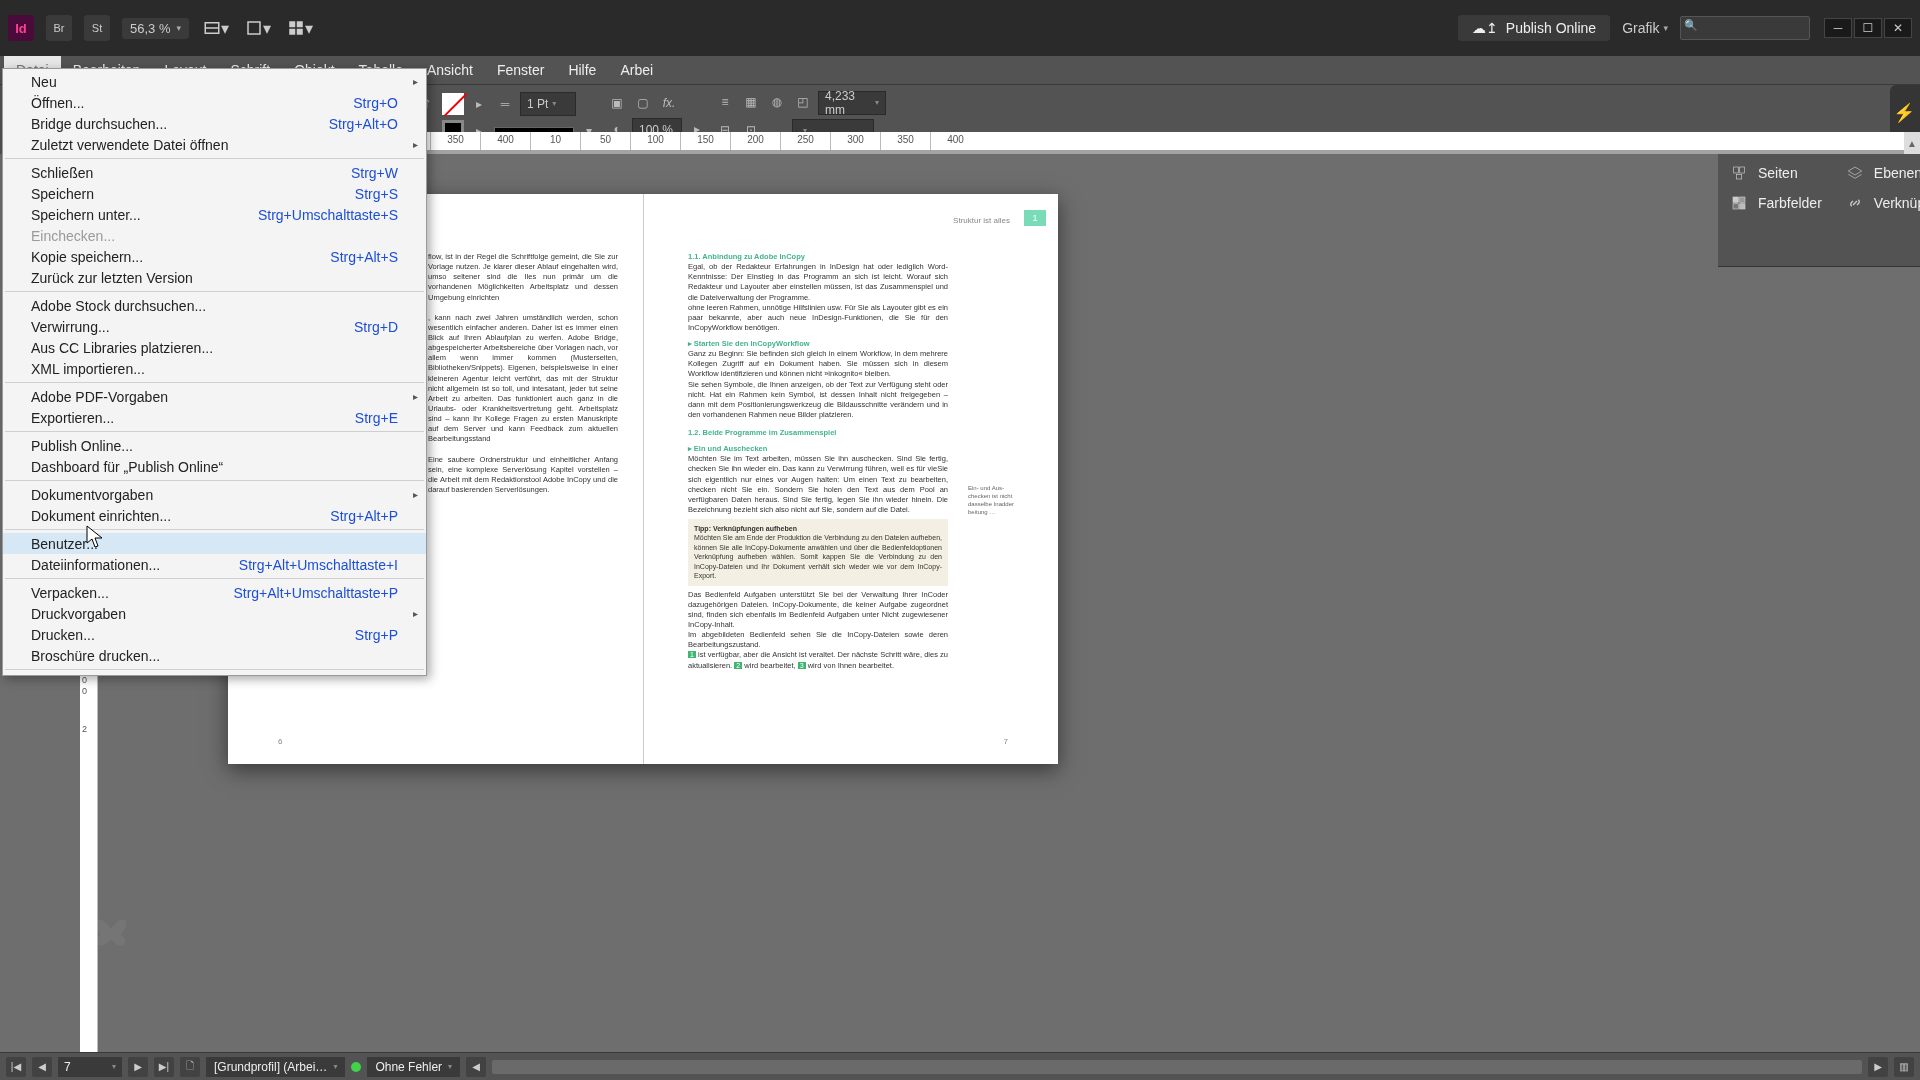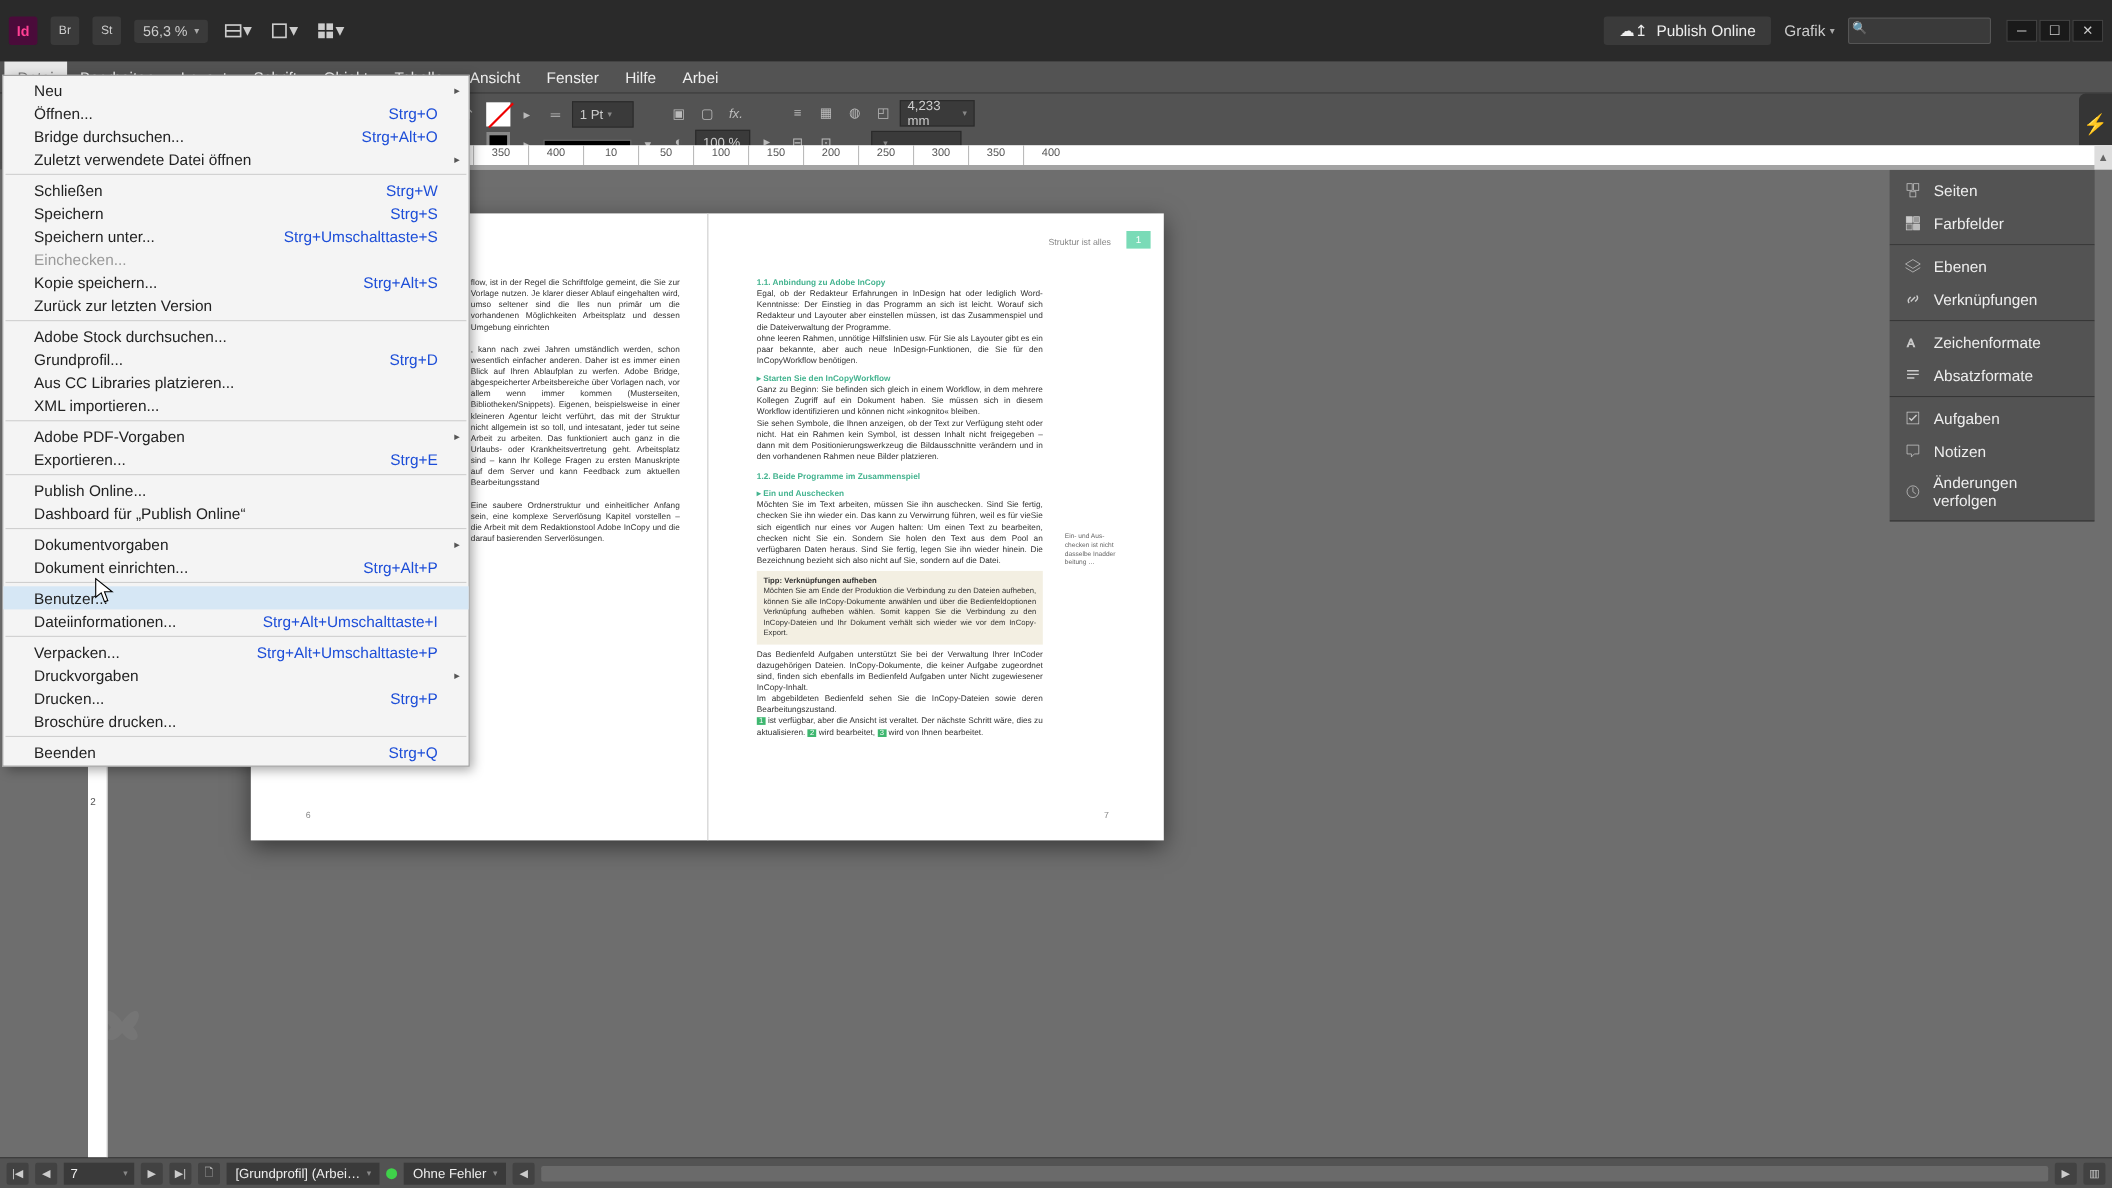--- a/index.html
+++ b/index.html
@@ -57,21 +57,21 @@
 .col.margin { left:740px; width:70px; font-size:6px; color:#666; }
 .green-h { color:#43b38f; font-weight:bold; }
 .tip-box { background:#f3efe2; padding:5px 6px; margin:4px 0; font-size:7px; }
 .foot-left { position:absolute; bottom:18px; left:50px; font-size:8px; color:#888; }
 .foot-right { position:absolute; bottom:18px; right:50px; font-size:8px; color:#888; }
 .ruler-v { position:absolute; left:80px; top:154px; bottom:28px; width:18px; background:#fff; border-right:1px solid #bbb; font-size:9px; color:#555; z-index:1; }
 .rv-num { position:absolute; left:2px; }
 .vscroll { position:absolute; right:0; top:154px; bottom:28px; width:16px; background:#d0d0d0; }
 
 
-.right-dock { position:absolute; right:16px; top:154px; width:186px; background:#535353; display:flex; flex-direction:column; }
+.right-dock { position:absolute; right:16px; top:154px; width:186px; background:#535353; display:flex; flex-direction:row; }
 .panel-grp { background:#535353; border-bottom:1px solid #353535; padding:4px 0; }
 .panel-item { display:flex; align-items:center; padding:6px 12px; color:#eee; font-size:14px; gap:10px; }
 .panel-ico { width:18px; height:18px; display:flex; align-items:center; justify-content:center; }
 .panel-ico svg { width:16px; height:16px; fill:#ccc; stroke:#ccc; }
 
 
 .statusbar { position:absolute; left:0; right:0; bottom:0; height:28px; background:#535353; display:flex; align-items:center; color:#eee; font-size:12px; padding:0 6px; gap:6px; border-top:1px solid #3a3a3a; }
 .sb-btn { width:20px; height:20px; background:#424242; display:flex; align-items:center; justify-content:center; color:#ccc; font-size:10px; border-radius:2px; }
 .sb-page { width:64px; height:20px; background:#3a3a3a; padding:0 6px; display:flex; align-items:center; }
 .sb-page::after { content:"▾"; font-size:8px; margin-left:auto; color:#888; }
@@ -449,21 +449,21 @@
       <span class="dd-shortcut">Strg+Alt+S</span>
     </div>
     <div class="dd-item">
       <span>Zurück zur letzten Version</span>
     </div>
     <div class="dd-sep"></div>
     <div class="dd-item">
       <span>Adobe Stock durchsuchen...</span>
     </div>
     <div class="dd-item">
-      <span>Grundprofil...</span>
+      <span>Verwirrung...</span>
       <span class="dd-shortcut">Strg+D</span>
     </div>
     <div class="dd-item">
       <span>Aus CC Libraries platzieren...</span>
     </div>
     <div class="dd-item">
       <span>XML importieren...</span>
     </div>
     <div class="dd-sep"></div>
     <div class="dd-item dd-sub">
@@ -505,21 +505,17 @@
       <span>Druckvorgaben</span>
     </div>
     <div class="dd-item">
       <span>Drucken...</span>
       <span class="dd-shortcut">Strg+P</span>
     </div>
     <div class="dd-item">
       <span>Broschüre drucken...</span>
     </div>
     <div class="dd-sep"></div>
-    <div class="dd-item">
-      <span>Beenden</span>
-      <span class="dd-shortcut">Strg+Q</span>
-    </div>
   </div>
 
 <svg class="cursor-img" style="left:86px; top:525px;" width="20" height="24" viewBox="0 0 20 24">
     <path d="M1 1 L1 18 L6 14 L9 22 L12 21 L9 13 L16 13 Z" fill="#fff" stroke="#000" stroke-width="1"></path>
   </svg>
 
 </body></html>

